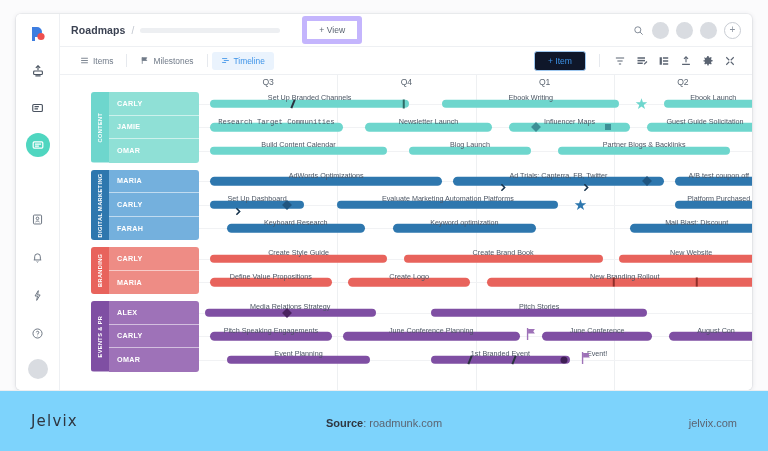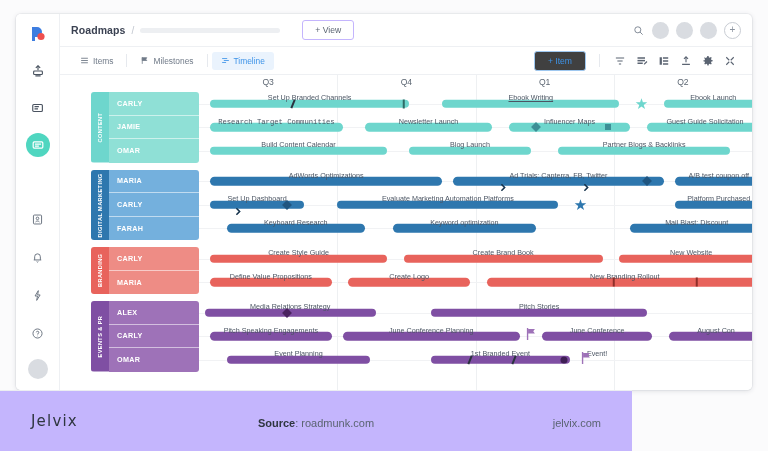--- a/index.html
+++ b/index.html
@@ -36,21 +36,21 @@
   
   .topbar {
     position:absolute; left:44px; top:0; right:0; height:33px;
     border-bottom:1px solid #eef0f3; display:flex; align-items:center;
     padding:0 11px;
   }
   .crumb-title { font-size:10.5px; font-weight:bold; color:#3b4252; letter-spacing:.1px; }
   .crumb-sep { font-size:10px; color:#c3c8d0; margin:0 6px; }
   .crumb-bar { width:140px; height:5px; border-radius:3px; background:#edeff2; }
   .view-btn {
-    margin-left:22px; border:1px solid #c4b5fd; border-radius:3px;
+    margin-left:22px; border:5px solid #c4b5fd; border-radius:3px;
     font-size:8.6px; color:#5a6472; padding:4px 12px; background:#fff; white-space:nowrap;
   }
   .top-right { margin-left:auto; display:flex; align-items:center; gap:7px; }
   .search-ico { width:14px; height:14px; display:flex; align-items:center; justify-content:center; }
   .ava { width:17px; height:17px; border-radius:50%; background:#d9dce1; }
   .ava-add { width:17px; height:17px; border-radius:50%; border:1px solid #c8ccd3; background:#fff;
              display:flex; align-items:center; justify-content:center; font-size:10px; color:#8a929e; line-height:1; }
 
   
   .toolbar {
@@ -61,21 +61,21 @@
   .tseg { display:flex; align-items:center; gap:0px;justify-content:space-between; }
   .tab {
     display:flex; align-items:center; gap:4px; font-size:8.4px; color:#707a88;
     padding:4px 9px; border-radius:3px; white-space:nowrap;
   }
   .tab.active { background:#eaf3fd; color:#3d93e8; }
   .tdiv { width:1px; height:13px; background:#e6e9ee; margin:0 4px; }
   .tool-right { margin-left:auto; display:flex; align-items:center; gap:0; }
   .item-btn {
     border:1px solid #9fc8f0; border-radius:3px; color:#3d93e8; font-size:8.6px;
-    padding:4px 13px; background:#404040; white-space:nowrap;
+    padding:4px 13px; background:#0f172a; white-space:nowrap;
   }
   .tool-ico { width:22px; height:18px; display:flex; align-items:center; justify-content:center; }
 
   
   .board { position:absolute; left:44px; top:61px; right:0; bottom:0; background:#fff; overflow:hidden; }
   .quarters { position:absolute; left:0; top:0; right:0; height:17px; }
   .qlabel { position:absolute; top:2px; font-size:8.6px; color:#5d6773; transform:translateX(-50%); }
   .gridline { position:absolute; top:0; bottom:0; width:1px; background:#eef0f2; }
 
   
@@ -126,22 +126,22 @@
     position:absolute; top:50%; width:2px; height:9px; z-index:4; background:#2b3340;
     transform:translate(-50%,-50%) rotate(22deg);
   }
   .marker-star {
     position:absolute; top:50%; z-index:4; font-size:15px; line-height:1;
     transform:translate(-50%,-52%);
   }
   .marker-flag { position:absolute; top:50%; z-index:4; transform:translate(-50%,-50%); }
 
   
-  .footer { position:absolute; left:0; bottom:0; width:632px; height:61px;
-            border-top:1px solid #eceef1; background:#c4b5fd; }
+  .footer { position:absolute; left:0; bottom:0; width:768px; height:61px;
+            border-top:1px solid #eceef1; background:#7dd3fc; }
   .jelvix-logo { position:absolute; left:31px; top:21px; font-family:"DejaVu Sans", sans-serif;
                  font-size:15px; color:#2f3640; letter-spacing:1.2px; }
   .source { position:absolute; left:50%; top:26px; transform:translateX(-50%);
             font-size:11px; color:#5b6472; white-space:nowrap; }
   .source b { color:#2f3640; }
   .site { position:absolute; right:31px; top:26px; font-size:11px; color:#5b6472; }
 </style>
 </head>
 <body>
 
@@ -344,21 +344,21 @@
         </div>
       <div class="tracks">
           <div class="gridline" style="left: 138.25px;"></div>
           <div class="gridline" style="left: 276.5px;"></div>
           <div class="gridline" style="left: 414.75px;"></div>
           <div style="margin-bottom: 7px; position: relative; z-index: 2;">
             <div class="trow">
               <div class="bar" style="left: 2%; width: 36%; background: rgb(110, 214, 205);"></div>
               <div class="blabel" style="left: 20%;">Set Up Branded Channels</div>
               <div class="bar" style="left: 44%; width: 32%; background: rgb(110, 214, 205);"></div>
-              <div class="blabel" style="left: 60%; text-decoration: underline;">Ebook Writing</div>
+              <div class="blabel" style="left: 60%;">Ebook Writing</div>
               <div class="bar" style="left: 84%; width: 18%; background: rgb(110, 214, 205);"></div>
               <div class="blabel" style="left: 93%;">Ebook Launch</div>
               <div class="marker-slash" style="left: 17%;"></div>
               <div class="marker-tick" style="background: rgb(46, 107, 102); left: 37%;"></div>
               <div class="marker-star" style="color: rgb(110, 214, 205); left: 80%;">★</div>
             </div>
             <div class="trow">
               <div class="bar" style="left: 2%; width: 24%; background: rgb(110, 214, 205);"></div>
               <div class="blabel" style="left: 14%; font-family: Liberation Mono, monospace;">Research Target Communities</div>
               <div class="bar" style="left: 30%; width: 23%; background: rgb(110, 214, 205);"></div>

